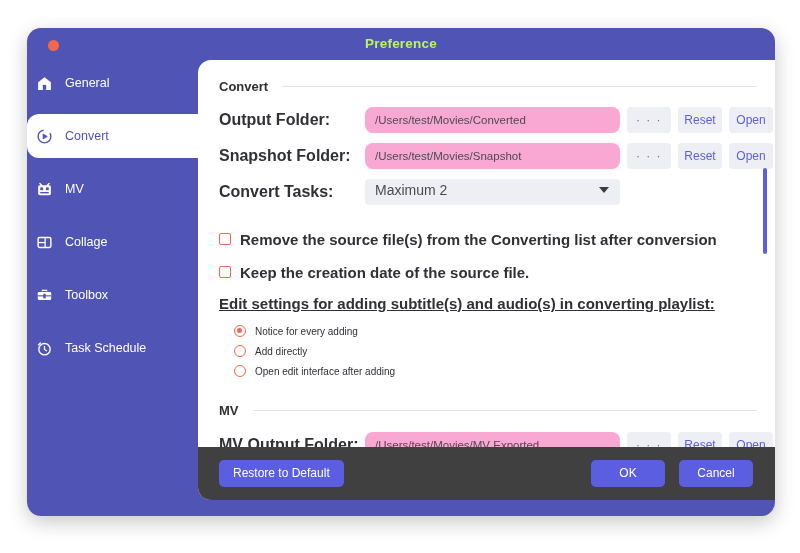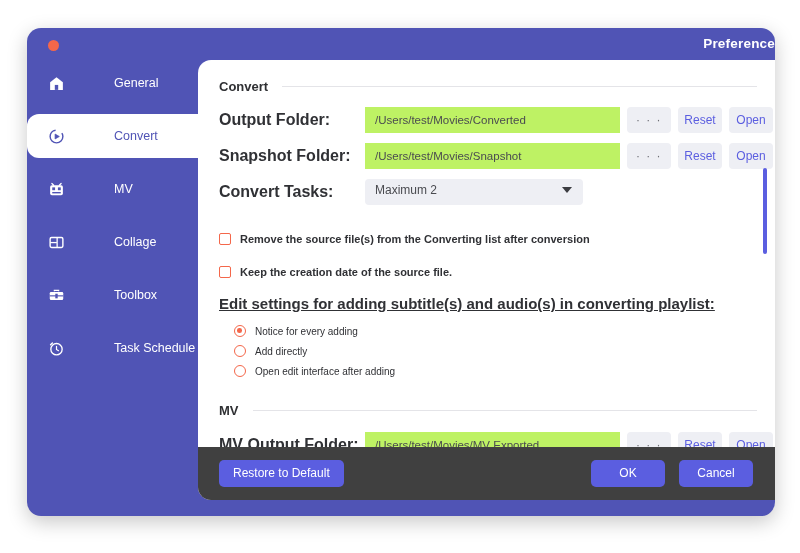--- a/index.html
+++ b/index.html
@@ -40,48 +40,47 @@
     width: 11px;
     height: 11px;
     border-radius: 50%;
     background: #f4674a;
     cursor: pointer;
   }
   #title-text {
     position: absolute;
     left: 0; top: 8px;
     width: 100%;
-    text-align: right;
-    color: #ffffff;
+    text-align: center;
+    color: #bef264;
     font-size: 13.5px;
     font-weight: bold;
     letter-spacing: .2px;
   }
 
   
   #sidebar {
     position: absolute;
     left: 0;
     top: 33px;
     width: 171px;
     bottom: 0;
   }
   .nav-item {
     position: relative;
     height: 44px;
     margin: 0 0 9px 0;
     display: flex;
     align-items: center;
-    padding-left: 20px;
+    padding-left: 8px;
     box-sizing: border-box;
     color: #ffffff;
     font-size: 12.5px;
     cursor: pointer;
     border-radius: 12px 0 0 12px;
-    gap: 37px;
   }
   .nav-item .nav-icon {
     width: 19px;
     height: 19px;
     margin-right: 11px;
     display: inline-flex;
     align-items: center;
     justify-content: center;
     flex: none;
   }
@@ -138,22 +137,22 @@
     height: 26px;
   }
   .field-label {
     width: 146px;
     flex: none;
     font-size: 16px;
     font-weight: bold;
     color: #303135;
   }
   .path-box {
-    background: #bef264;
-    border-radius: 0;
+    background: #f9a8d4;
+    border-radius: 8px;
     height: 26px;
     line-height: 26px;
     font-size: 11.5px;
     color: #4a4b50;
     padding: 0 10px;
     box-sizing: border-box;
     width: 255px;
     flex: none;
     overflow: hidden;
     white-space: nowrap;
@@ -172,27 +171,27 @@
     flex: none;
     cursor: pointer;
     user-select: none;
   }
   .mini-btn.dots { color: #6e6f76; letter-spacing: 1.5px; font-size: 12px; }
 
   .select-box {
     background: #eeeff4;
     border-radius: 4px;
     height: 26px;
-    width: 218px;
+    width: 255px;
     box-sizing: border-box;
     display: flex;
     align-items: center;
     justify-content: space-between;
     padding: 0 11px 4px 10px;
-    font-size: 12px;
+    font-size: 14px;
     color: #4a4b50;
     cursor: pointer;
     flex: none;
   }
   .caret {
     width: 0; height: 0;
     border-left: 5px solid transparent;
     border-right: 5px solid transparent;
     border-top: 6px solid #3b3c41;
   }
@@ -207,21 +206,21 @@
   .checkbox {
     width: 12px; height: 12px;
     border: 1.6px solid #f4674a;
     border-radius: 2px;
     background: #fff;
     margin-right: 9px;
     flex: none;
     box-sizing: border-box;
   }
   .check-label {
-    font-size: 11px;
+    font-size: 15px;
     font-weight: bold;
     color: #303135;
   }
 
   .edit-note {
     padding: 0 18px 0 21px;
     font-size: 15px;
     font-weight: bold;
     color: #303135;
     text-decoration: underline;

